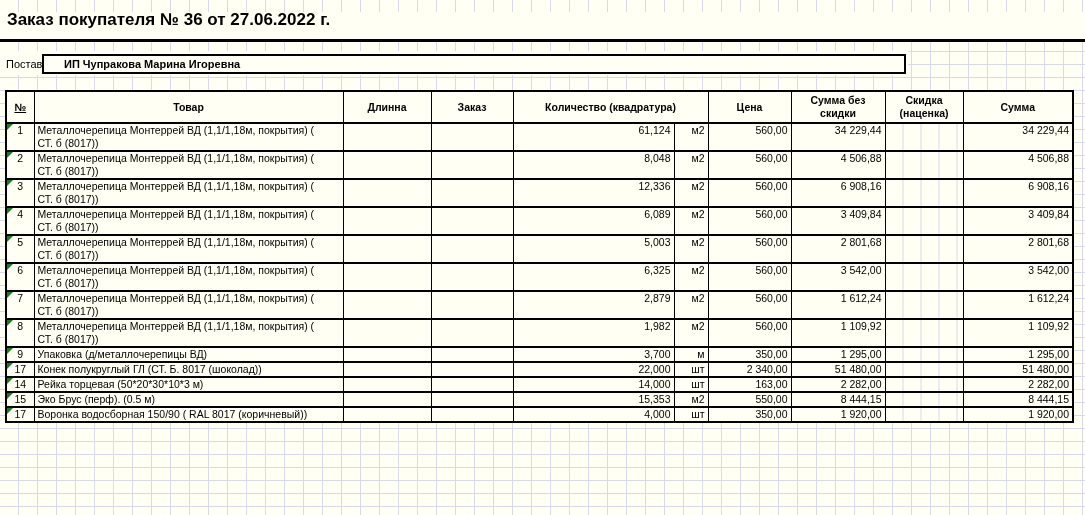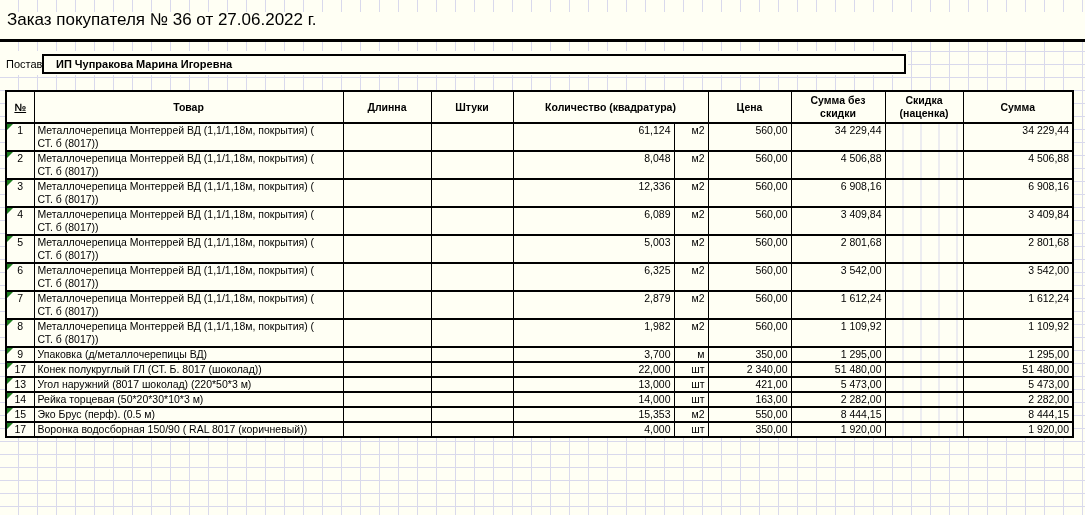--- a/index.html
+++ b/index.html
@@ -17,36 +17,36 @@
     color:var(--text);
     background-color:var(--cell-fill);
     background-image:
       repeating-linear-gradient(to right, transparent 0 18px, var(--grid-line) 18px 19px),
       repeating-linear-gradient(to bottom, transparent 0 12px, var(--grid-line) 12px 13px);
   }
   .band{position:absolute;background:var(--cell-fill);}
   #title-band{left:0;top:12px;width:1085px;height:27px;}
   #page-title{
     position:absolute;left:7px;top:10px;
-    font-size:17px;font-weight:normal;white-space:nowrap;
+    font-size:17px;font-weight:bold;white-space:nowrap;
   }
   #title-underline{
     position:absolute;left:0;top:39px;width:1085px;height:3px;
     background:var(--border);
   }
   #supplier-band{left:0;top:51px;width:908px;height:24px;}
   #supplier-label{
     position:absolute;left:6px;top:58px;font-size:11px;
   }
   #supplier-box{
     position:absolute;left:42px;top:54px;width:864px;height:20px;
     background:var(--cell-fill);
     border:2px solid var(--border);
     font-size:11px;font-weight:bold;
-    line-height:16px;padding-left:12px;
+    line-height:16px;padding-left:20px;
     white-space:nowrap;overflow:hidden;
   }
   #fill-handle{
     position:absolute;right:-4px;bottom:-4px;width:5px;height:5px;
     background:var(--border);border:1px solid var(--cell-fill);
   }
   #order-table{
     position:absolute;left:5px;top:90px;width:1067px;
     border-collapse:collapse;table-layout:fixed;
     background:var(--cell-fill);
@@ -106,21 +106,21 @@
     <col style="width:83px">
       <col style="width:94px">
       <col style="width:78px">
     <col style="width:110px">
   </colgroup>
   <thead>
     <tr>
       <th class="h-num"><span>№</span></th>
       <th>Товар</th>
       <th>Длинна</th>
-      <th>Штуки</th>
+      <th>Заказ</th>
       <th colspan="2">Количество (квадратура)</th>
       <th>Цена</th>
       <th>Сумма
 без скидки</th>
       <th>Скидка
 (наценка)</th>
       <th>Сумма</th>
     </tr>
   </thead>
   <tbody id="table-body">
@@ -246,32 +246,20 @@
     <td class="c-length"></td>
     <td class="c-pieces"></td>
     <td class="c-qty">22,000</td>
     <td class="c-unit">шт</td>
     <td class="c-price">2 340,00</td>
     <td class="c-sumnd">51 480,00</td>
     <td class="c-disc"></td>
     <td class="c-sum">51 480,00</td>
   </tr>
       <tr>
-    <td class="c-num"><span class="corner"></span><span>13</span></td>
-    <td class="c-product">Угол наружний (8017 шоколад) (220*50*3 м)</td>
-    <td class="c-length"></td>
-    <td class="c-pieces"></td>
-    <td class="c-qty">13,000</td>
-    <td class="c-unit">шт</td>
-    <td class="c-price">421,00</td>
-    <td class="c-sumnd">5 473,00</td>
-    <td class="c-disc"></td>
-    <td class="c-sum">5 473,00</td>
-  </tr>
-      <tr>
     <td class="c-num"><span class="corner"></span><span>14</span></td>
     <td class="c-product">Рейка торцевая (50*20*30*10*3 м)</td>
     <td class="c-length"></td>
     <td class="c-pieces"></td>
     <td class="c-qty">14,000</td>
     <td class="c-unit">шт</td>
     <td class="c-price">163,00</td>
     <td class="c-sumnd">2 282,00</td>
     <td class="c-disc"></td>
     <td class="c-sum">2 282,00</td>

